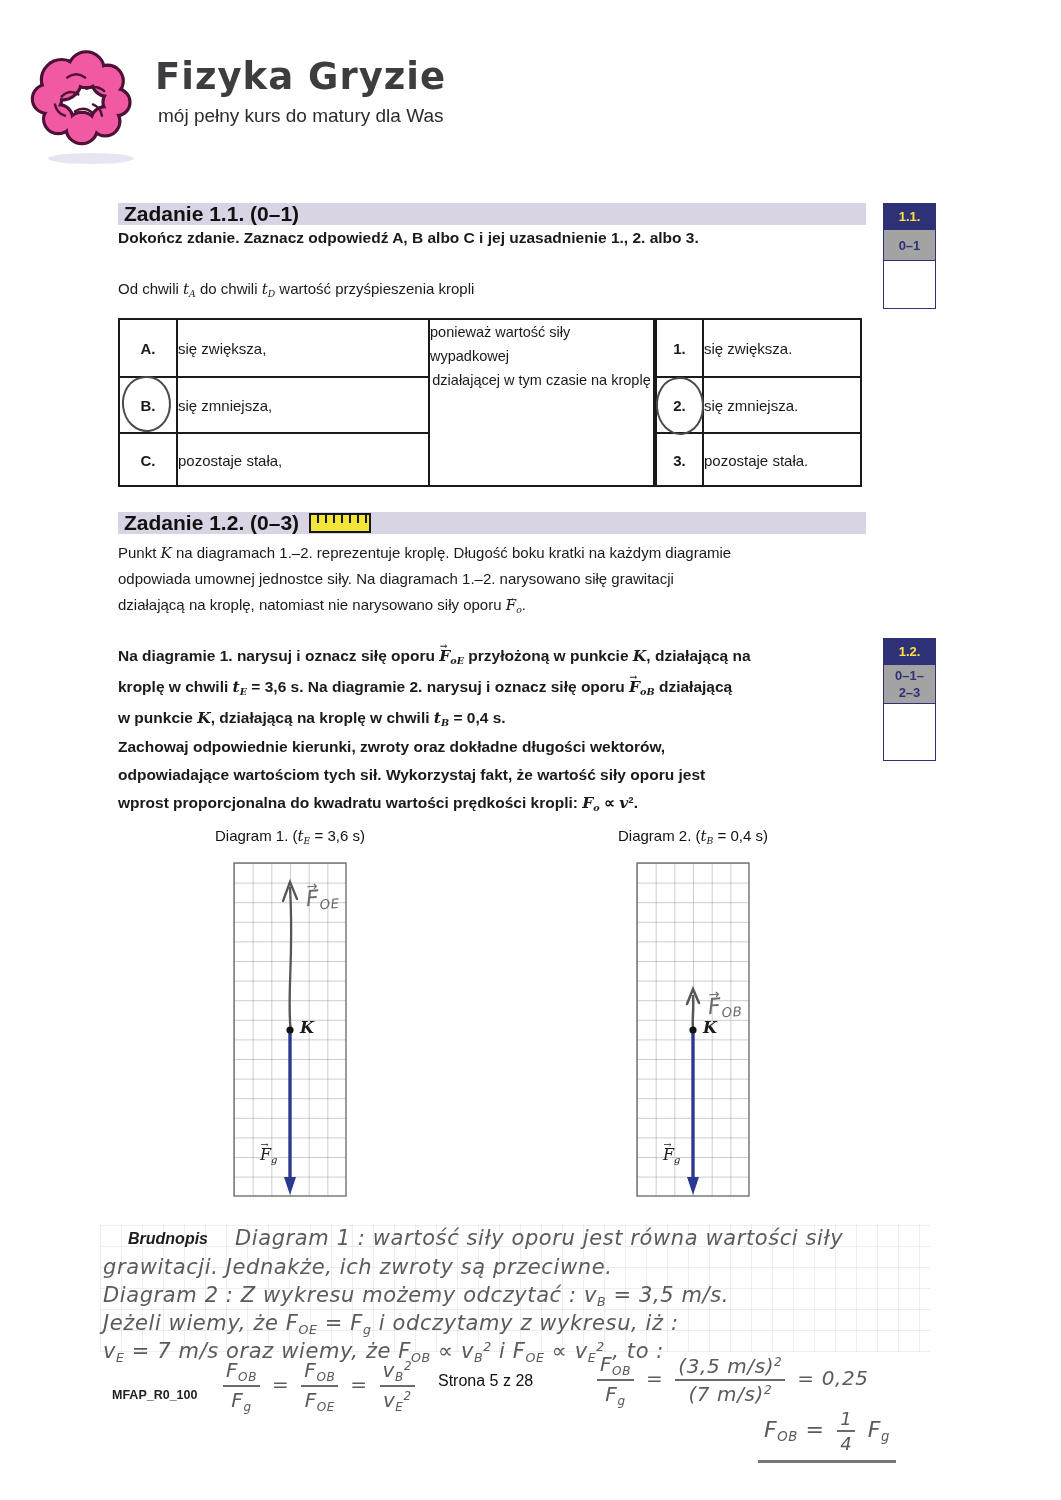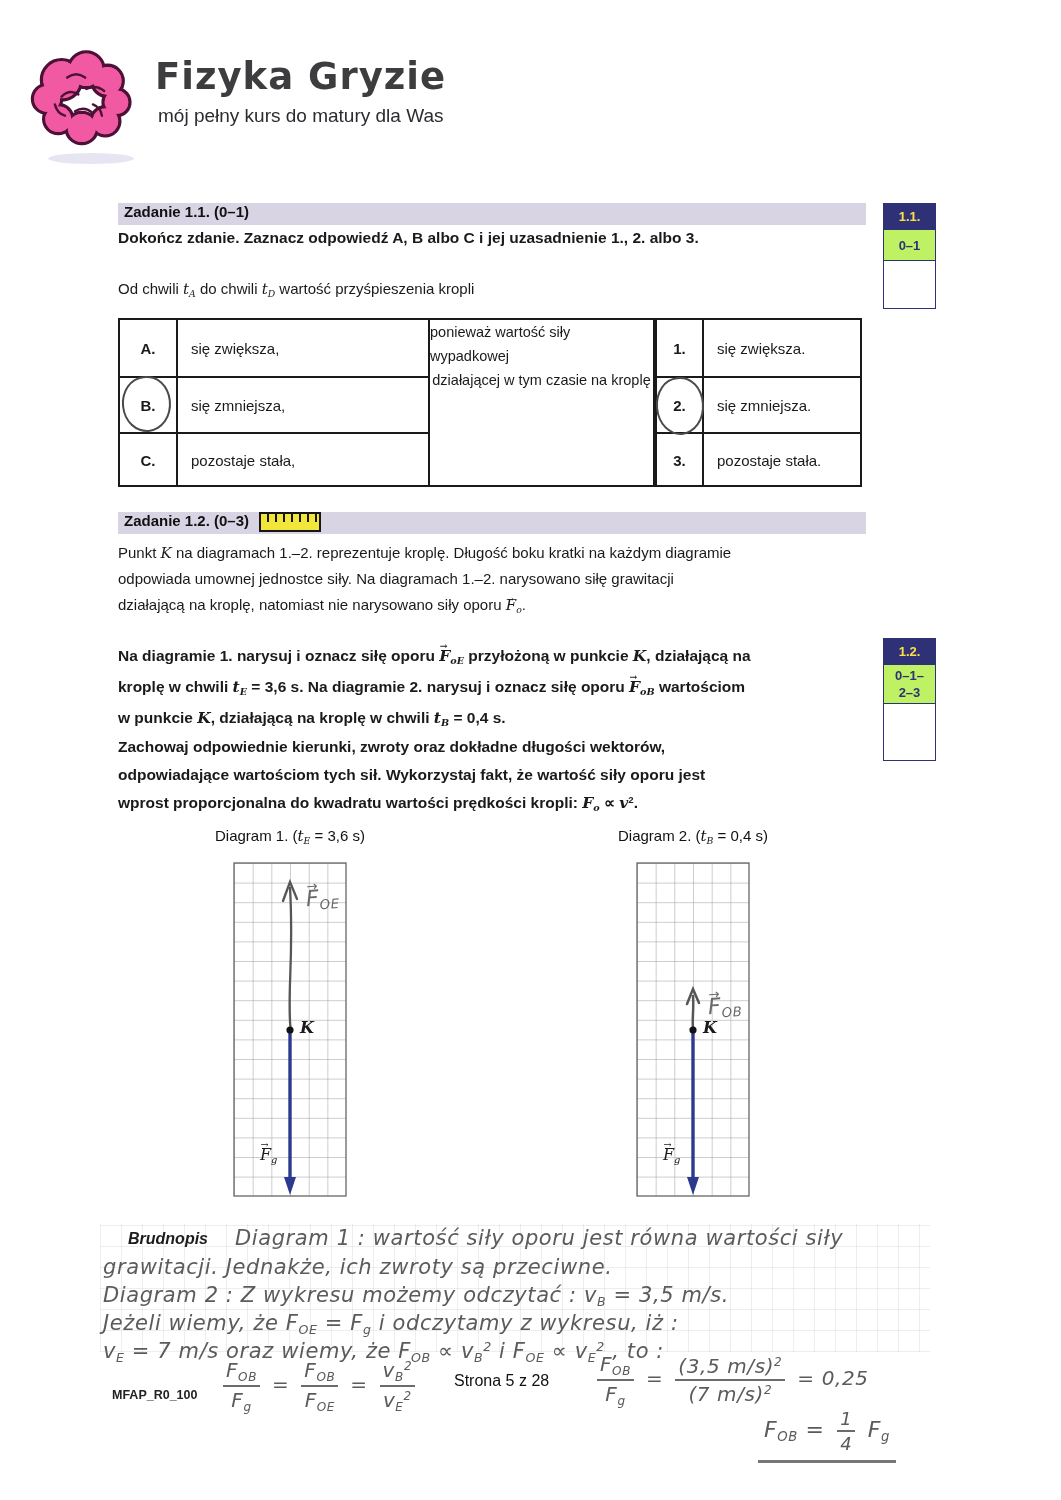--- a/index.html
+++ b/index.html
@@ -5,34 +5,34 @@
   html,body{margin:0;padding:0;background:#ffffff;}
   #page{position:relative;width:1061px;height:1500px;background:#ffffff;overflow:hidden;
         font-family:"Liberation Sans",sans-serif;color:#1a1a1a;}
   .abs{position:absolute;}
   .b{font-weight:bold;}
   .mi{font-family:"DejaVu Serif",serif;font-style:italic;}
   .vec{position:relative;display:inline-block;font-family:"DejaVu Serif",serif;font-style:italic;}
   .vec::after{content:"→";position:absolute;top:-0.62em;left:0.05em;font-size:0.6em;font-style:normal;}
   sub{font-size:0.62em;vertical-align:-0.3em;}
   sup{font-size:0.62em;vertical-align:0.55em;}
-  .bar{background:#d9d4e4;height:22px;display:flex;align-items:flex-start;padding-left:6px;
-       font-size:15px;font-weight:bold;color:#111;}
+  .bar{background:#d9d4e4;height:22px;display:flex;align-items:center;padding-left:6px;
+       font-size:21px;font-weight:bold;color:#111;}
   .ruler{display:inline-block;width:58px;height:16px;margin-left:10px;border:2px solid #161616;
          background-color:#f2e63a;
          background-image:repeating-linear-gradient(90deg,transparent 0 6px,#161616 6px 8px);
          background-size:100% 8px;background-repeat:no-repeat;background-position:top left;}
   .scorebox{position:absolute;width:53px;border:1.5px solid #2e3175;box-sizing:border-box;
             font-size:13px;font-weight:bold;text-align:center;background:#fff;}
   .sb-head{background:#2e3175;color:#fde047;height:26px;line-height:26px;}
-  .sb-range{background:#bef264;color:#2e3175;border-bottom:1.5px solid #2e3175;
+  .sb-range{background:#a3a3a3;color:#2e3175;border-bottom:1.5px solid #2e3175;
             display:flex;flex-direction:column;justify-content:center;line-height:17px;}
   .cellk{border-right:2px solid #1a1a1a;display:flex;align-items:center;justify-content:center;
          font-weight:bold;width:56px;flex:none;}
-  .cellt{display:flex;align-items:center;padding-left:13px;}
+  .cellt{display:flex;align-items:center;padding-left:0;}
   .trow{display:flex;border-top:2px solid #1a1a1a;}
   .ttable{position:absolute;border:2px solid #1a1a1a;box-sizing:border-box;font-size:15px;}
   .ttable .trow:first-child{border-top:none;}
   .handcircle{position:absolute;border:2.5px solid #4a4a4a;border-radius:50% 48% 52% 50%;}
   .midcell{position:absolute;border:2px solid #1a1a1a;box-sizing:border-box;display:flex;
            flex-direction:column;align-items:center;justify-content:flex-start;font-size:14.5px;line-height:24px;}
   .para{font-size:15px;line-height:26px;}
   .hand{font-family:"DejaVu Sans",sans-serif;font-style:italic;color:#5b5b5b;letter-spacing:0.6px;}
   .hand sub{font-size:0.6em;}
   .hand sup{font-size:0.6em;}
@@ -158,21 +158,21 @@
   </div>
   <div class="abs para" style="left:118px;top:566px;">odpowiada umownej jednostce siły. Na diagramach 1.–2. narysowano siłę grawitacji</div>
   <div class="abs para" style="left:118px;top:592px;">
     <span>działającą na kroplę, natomiast nie narysowano siły oporu </span><span class="vec">F</span><sub class="mi">o</sub><span>.</span>
   </div>
 
   <div class="abs b" style="left:118px;top:646px;font-size:15.5px;">
     <span>Na diagramie 1. narysuj i oznacz siłę oporu </span><span class="vec">F</span><sub class="mi">oE</sub><span> przyłożoną w punkcie </span><span class="mi">K</span><span>, działającą na</span>
   </div>
   <div class="abs b" style="left:118px;top:677px;font-size:15.5px;">
-    <span>kroplę w chwili </span><span class="mi">t</span><sub class="mi">E</sub><span> = 3,6 s. Na diagramie 2. narysuj i oznacz siłę oporu </span><span class="vec">F</span><sub class="mi">oB</sub><span> wartościom</span>
+    <span>kroplę w chwili </span><span class="mi">t</span><sub class="mi">E</sub><span> = 3,6 s. Na diagramie 2. narysuj i oznacz siłę oporu </span><span class="vec">F</span><sub class="mi">oB</sub><span> działającą</span>
   </div>
   <div class="abs b" style="left:118px;top:708px;font-size:15.5px;">
     <span>w punkcie </span><span class="mi">K</span><span>, działającą na kroplę w chwili </span><span class="mi">t</span><sub class="mi">B</sub><span> = 0,4 s.</span>
   </div>
 
   <div class="abs b" style="left:118px;top:738px;font-size:15.5px;">Zachowaj odpowiednie kierunki, zwroty oraz dokładne długości wektorów,</div>
   <div class="abs b" style="left:118px;top:766px;font-size:15.5px;">odpowiadające wartościom tych sił. Wykorzystaj fakt, że wartość siły oporu jest</div>
   <div class="abs b" style="left:118px;top:793px;font-size:15.5px;">
     <span>wprost proporcjonalna do kwadratu wartości prędkości kropli: </span><span class="mi">F</span><sub class="mi">o</sub><span> ∝ </span><span class="mi">v</span><sup>2</sup><span>.</span>
   </div>
@@ -260,21 +260,21 @@
       <span class="num"><span>F</span><sub>OB</sub></span>
       <span class="den"><span>F</span><sub>OE</sub></span>
     </span>
     <span>=</span>
     <span class="frac">
       <span class="num"><span>v</span><sub>B</sub><sup>2</sup></span>
       <span class="den"><span>v</span><sub>E</sub><sup>2</sup></span>
     </span>
   </div>
 
-  <div class="abs" style="left:438px;top:1372px;font-size:16px;color:#111;margin-left:16px;">Strona 5 z 28</div>
+  <div class="abs" style="left:438px;top:1372px;font-size:16px;color:#111;">Strona 5 z 28</div>
 
   <div class="abs hand" style="left:592px;top:1352px;font-size:20px;">
     <span class="frac">
       <span class="num"><span>F</span><sub>OB</sub></span>
       <span class="den"><span>F</span><sub>g</sub></span>
     </span>
     <span>=</span>
     <span class="frac">
       <span class="num"><span>(3,5 m/s)</span><sup>2</sup></span>
       <span class="den"><span>(7 m/s)</span><sup>2</sup></span>

